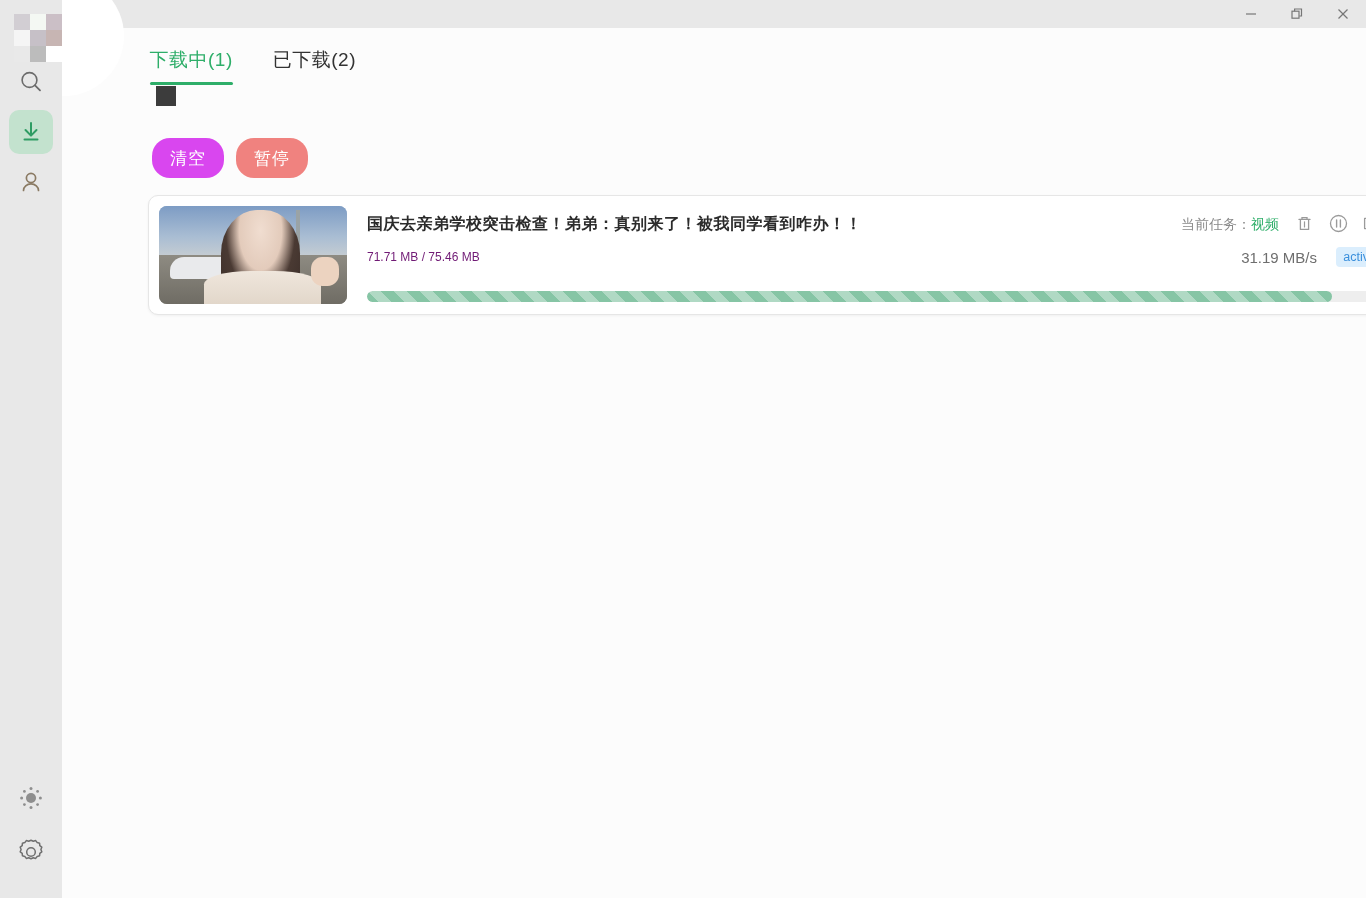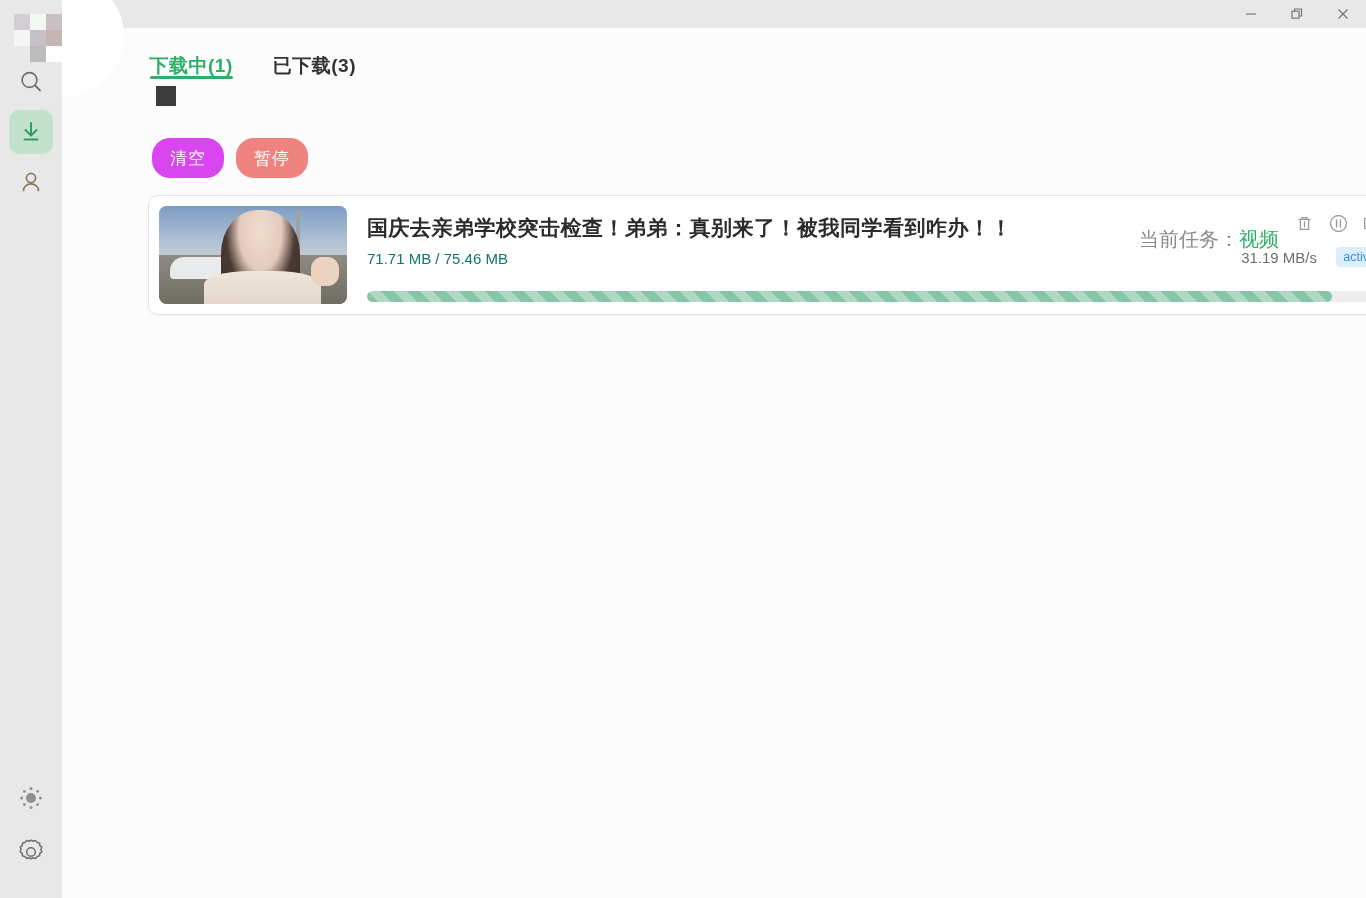--- a/index.html
+++ b/index.html
@@ -51,23 +51,22 @@
   }
 
   
   #tabbar {
     position: absolute; left: 0; top: 10px; width: 100%; height: 56px;
     display: flex; align-items: center; padding-left: 28px;
   }
   .tab {
     position: relative;
     font-size: 19px; color: #333; letter-spacing: .5px;
-    margin-right: 40px; 
+    margin-right: 40px; padding-bottom: 12px;
     white-space: nowrap;
-    font-weight: bold;
   }
   .tab.selected { color: #2eae69; }
   .tab.selected::after {
     content: ""; position: absolute; left: 0; right: 0; bottom: 0;
     height: 3px; background: #2eae69; border-radius: 2px;
   }
 
   
   #tab-occluder {
     position: absolute; left: -58px; top: -52px;
@@ -127,29 +126,29 @@
     background: linear-gradient(180deg,#efe6dc 0%,#e2d7ca 100%);
     border-radius: 40% 40% 0 0;
   }
   #thumb .hand { position:absolute; right:4%; bottom:18%; width:15%; height:30%;
     background:#ecd3c0; border-radius:40%; }
 
   #item-body { flex: 1; height: 98px; position: relative; padding-left: 20px; }
 
   #item-title {
     position: absolute; left: 20px; top: 8px;
-    font-size: 21px; font-weight: bold; color: #2b2b2b; letter-spacing: .5px;
+    font-size: 16px; font-weight: bold; color: #2b2b2b; letter-spacing: .5px;
   }
   #item-size {
     position: absolute; left: 20px; top: 44px;
-    font-size: 15px; color: #0f766e;
+    font-size: 12px; color: #701a75;
   }
   #current-task {
-    position: absolute; right: 104px; top: 20px;
-    font-size: 20px; color: #8a8a8a; white-space: nowrap;
+    position: absolute; right: 104px; top: 10px;
+    font-size: 14px; color: #8a8a8a; white-space: nowrap;
   }
   #current-task b { color: #2eae69; font-weight: normal; }
   #item-icons {
     position: absolute; right: 0; top: 6px;
     display: flex; gap: 12px; align-items: center;
   }
   .icon-btn { width: 22px; height: 22px; display: flex; align-items: center; justify-content: center; cursor: pointer; }
 
   #item-speed {
     position: absolute; right: 66px; top: 43px;
@@ -250,21 +249,21 @@
     </div>
   </div>
 
   <div id="main">
 
     <div id="tab-occluder"></div>
 
     <div id="tabbar">
       <div class="tab">载</div>
       <div class="tab selected">下载中(1)</div>
-      <div class="tab">已下载(3)</div>
+      <div class="tab">已下载(2)</div>
     </div>
 
     <div id="dark-square"></div>
 
     <div id="actions">
       <button class="pill" style="background:#d946ef">清空</button>
       <button class="pill" style="background:#f0827f">暂停</button>
     </div>
 
     <div id="download-card">

